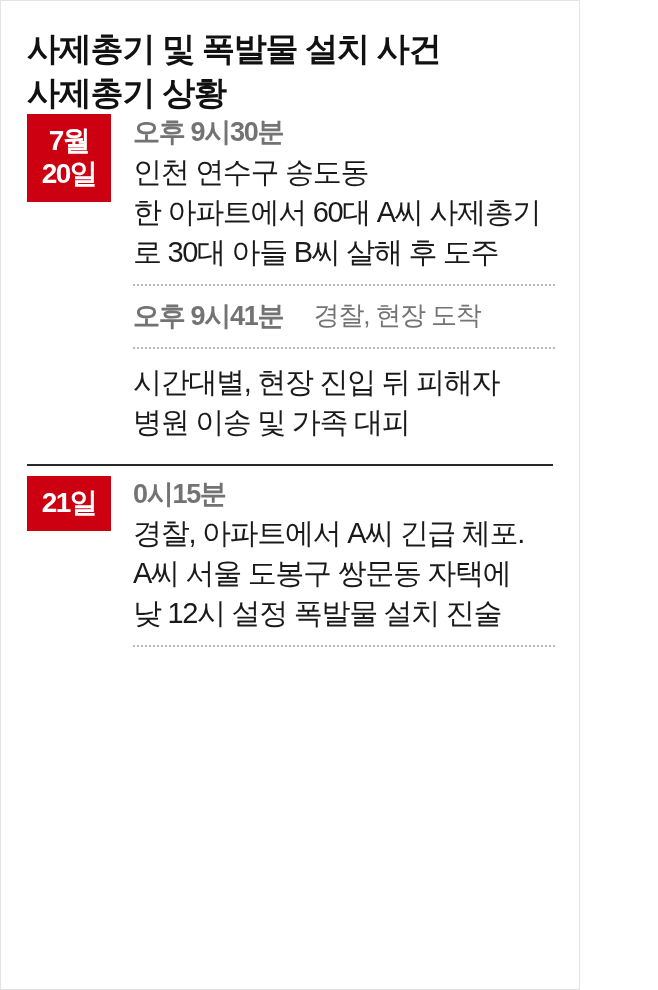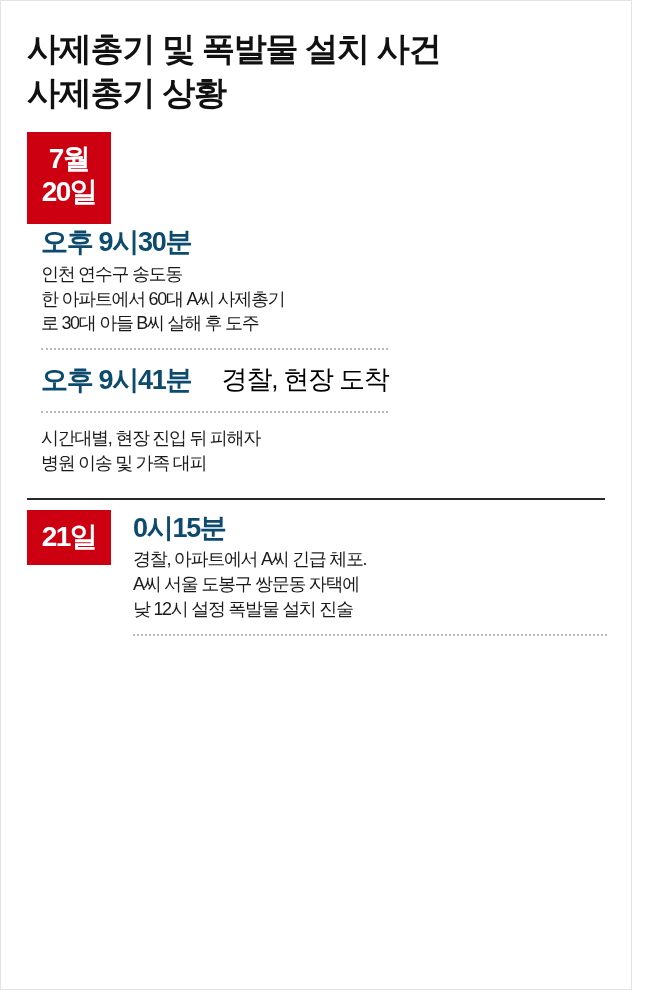--- a/index.html
+++ b/index.html
@@ -9,21 +9,21 @@
   body {
     width: 658px;
     height: 990px;
     background: #ffffff;
     font-family: "Liberation Sans", sans-serif;
     color: #1a1a1a;
     overflow: hidden;
   }
   .page {
     position: relative;
-    width: 632px;
+    width: 580px;
     height: 990px;
     box-sizing: border-box;
     background: #ffffff;
     border: 1px solid #e3e3e3;
   }
   .title-block {
     padding: 26px 26px 0 26px;
   }
   .title-line {
     font-size: 33px;
@@ -31,22 +31,20 @@
     letter-spacing: -1.2px;
     line-height: 1.32;
     color: #111111;
   }
   .section {
     display: flex;
     align-items: flex-start;
     padding: 0 24px 0 26px;
   }
   .section.first {
-    margin-top: 18px;
-    flex-direction: column;
   }
   .date-col {
     flex: 0 0 92px;
     display: flex;
     justify-content: flex-start;
   }
   .date-badge {
     background: #cc0011;
     color: #ffffff;
     font-weight: bold;
@@ -66,39 +64,39 @@
     padding-left: 14px;
   }
   .event {
     padding: 0 0 12px 0;
   }
   .event + .event {
     border-top: 2px dotted #b9b9b9;
     padding-top: 12px;
   }
   .event-time {
-    color: #0c4a6e;
+    color: #737373;
     font-weight: bold;
     font-size: 27px;
     letter-spacing: -1.3px;
     line-height: 1.36;
     display: inline-block;
     vertical-align: top;
   }
   .event-inline {
     display: inline-block;
     vertical-align: top;
     font-size: 26px;
     letter-spacing: -1.2px;
     line-height: 1.36;
-    color: #000000;
+    color: #737373;
     margin-left: 26px;
   }
   .event-body {
-    font-size: 18px;
+    font-size: 29px;
     letter-spacing: -1.3px;
     line-height: 1.38;
     color: #1a1a1a;
     margin-top: 1px;
     white-space: pre-line;
   }
   .section-divider {
     margin: 10px 26px 10px 26px;
     border-bottom: 2px solid #2a2a2a;
   }

